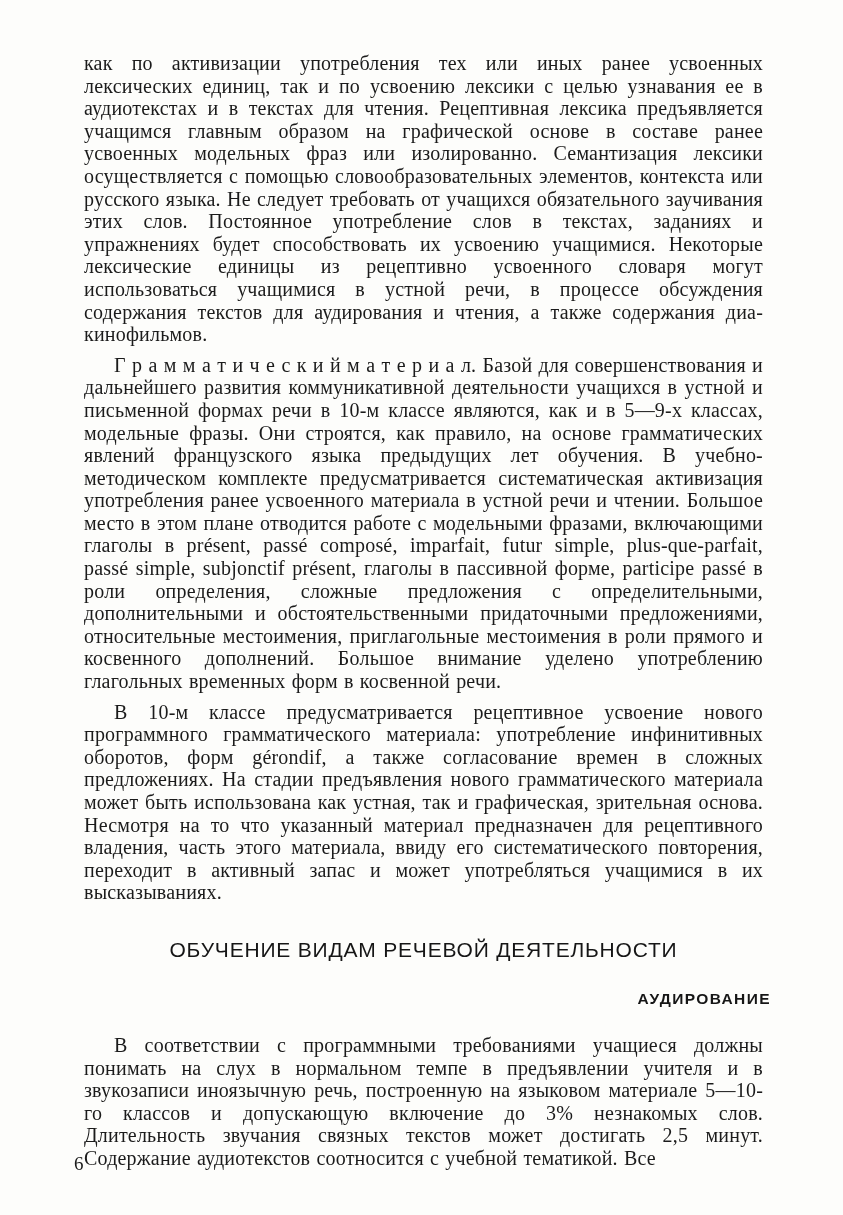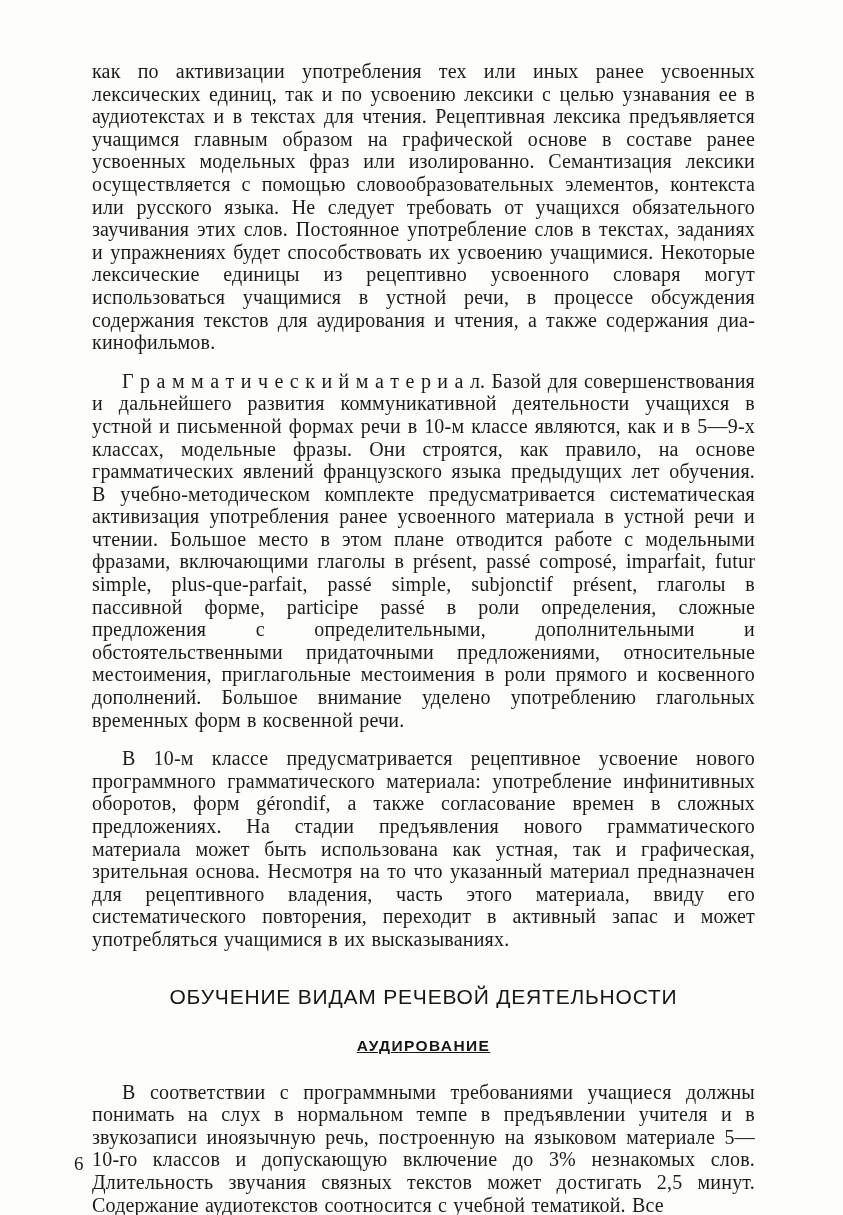--- a/index.html
+++ b/index.html
@@ -14,21 +14,21 @@
     height: 1215px;
     margin: 0 auto;
     background: #fdfdfb;
     box-sizing: border-box;
     padding: 44px 72px 0 76px;
     color: #1b1b1b;
     font-family: "Liberation Serif", "DejaVu Serif", serif;
     overflow: hidden;
   }
   .body-text {
-    margin: 16px;
+    margin: 8px;
     font-size: 20px;
     line-height: 22.6px;
     text-align: justify;
     letter-spacing: 0.2px;
     word-spacing: 1px;
     color: #1b1b1b;
   }
   .body-text.indent {
     text-indent: 30px;
   }
@@ -36,27 +36,26 @@
     margin: 34px 0 0 0;
     text-align: center;
     font-family: "Liberation Sans", "DejaVu Sans", sans-serif;
     font-weight: normal;
     font-size: 21px;
     letter-spacing: 0.8px;
     color: #161616;
   }
   .subsection-heading {
     margin: 28px 0 26px 0;
-    text-align: center;
+    text-align: right;
     font-family: "Liberation Sans", "DejaVu Sans", sans-serif;
     font-weight: bold;
     font-size: 15.5px;
     letter-spacing: 1.4px;
     color: #161616;
-    text-decoration: underline;
   }
   .page-number {
     position: absolute;
     left: 74px;
     bottom: 40px;
     font-size: 19px;
     font-family: "Liberation Serif", "DejaVu Serif", serif;
     color: #1b1b1b;
   }
 </style>

